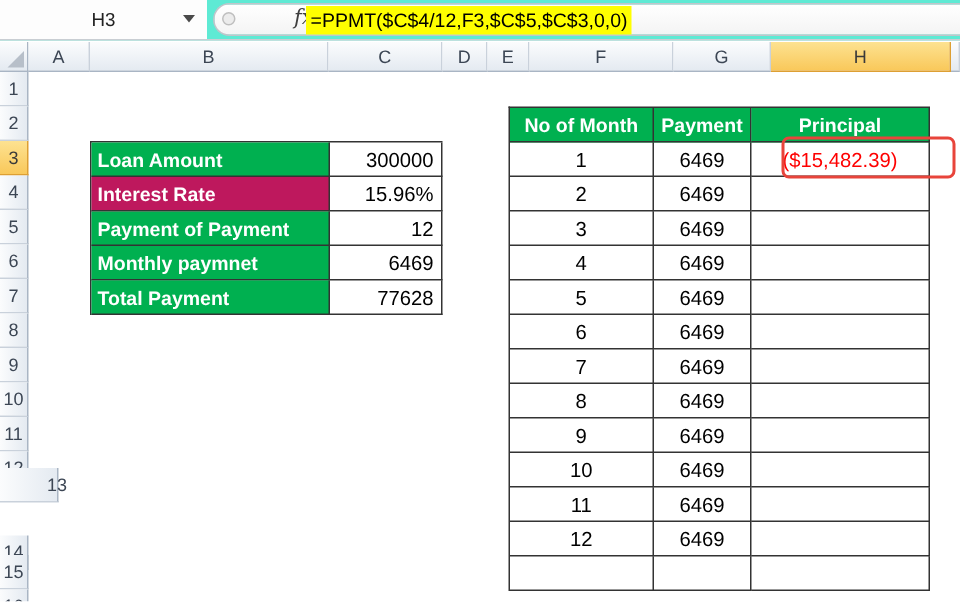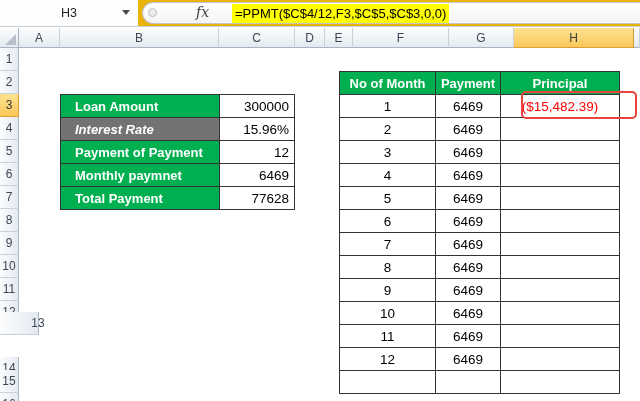--- a/index.html
+++ b/index.html
@@ -1,34 +1,34 @@
 <!DOCTYPE html>
 <html><head>
 <meta charset="utf-8">
 <style>
   html,body{margin:0;padding:0;background:#fff;}
   .stage{position:relative;width:640px;height:401px;overflow:hidden;background:#ffffff;
          font-family:"Liberation Sans",sans-serif;-webkit-font-smoothing:antialiased;}
 
   
-  .topbar{position:absolute;left:0;top:0;width:640px;height:27px;background:#eab308;
+  .topbar{position:absolute;left:0;top:0;width:640px;height:27px;background:#5eead4;
           border-bottom:1px solid #c9ced3;box-sizing:border-box;}
   .namebox{position:absolute;left:0;top:0;width:138px;height:26px;background:#fdfdfd;
            display:flex;align-items:center;justify-content:center;font-size:12.5px;color:#222;}
   .nb-arrow{position:absolute;left:122px;top:10px;width:0;height:0;
             border-left:4px solid transparent;border-right:4px solid transparent;
             border-top:5px solid #4a4a4a;}
   .fbar-pill{position:absolute;left:142px;top:2px;width:498px;height:22px;box-sizing:border-box;
              background:linear-gradient(#ffffff,#f4f4f4);border:1px solid #c0c5ca;border-right:none;
              border-radius:11px 0 0 11px;}
   .knob{position:absolute;left:148px;top:8px;width:9px;height:9px;border-radius:50%;
         background:#ececec;border:1px solid #bfbfbf;box-sizing:border-box;}
   .fx{position:absolute;left:196px;top:4px;font-family:"DejaVu Serif",serif;
       font-style:italic;font-size:14px;color:#3f3f3f;}
-  .formula-text{position:absolute;left:232px;top:4px;height:19px;line-height:19px;
+  .formula-text{position:absolute;left:204px;top:4px;height:19px;line-height:19px;
                 background:#FFFF00;padding:0 3px;font-size:13px;color:#000;white-space:nowrap;}
 
   
   .corner{position:absolute;left:0;top:28px;width:19px;height:20px;box-sizing:border-box;
           background:linear-gradient(#fbfcfd,#e4eaf1);border-right:1px solid #a9b5c4;
           border-bottom:1px solid #a9b5c4;}
   .corner .tri{position:absolute;right:2px;bottom:2px;width:0;height:0;
                border-left:11px solid transparent;border-bottom:11px solid #b7bfc9;}
   .col-h{position:absolute;top:28px;height:20px;box-sizing:border-box;
          background:linear-gradient(#fbfcfd,#e4eaf1);
@@ -41,21 +41,21 @@
          display:flex;align-items:center;justify-content:center;
          font-size:12px;color:#3c4654;}
   .hdr-sel{background:linear-gradient(#fde291,#f9c85a) !important;
            border-color:#dd9f33 !important;color:#3a3a3a;}
 
   
   .xl-table{position:absolute;display:grid;box-sizing:border-box;
             border-top:1.5px solid #333;border-left:1.5px solid #333;}
   .cell{box-sizing:border-box;border-right:1.5px solid #333;border-bottom:1.5px solid #333;
         display:flex;align-items:center;font-size:13.5px;color:#000;overflow:hidden;}
-  .c-label{font-weight:bold;color:#fff;padding-left:14px;font-size:13px;}
+  .c-label{font-weight:bold;color:#fff;padding-left:4px;font-size:13px;}
   .c-value{justify-content:flex-end;padding-right:5px;}
   .c-center{justify-content:center;}
   .c-head{font-weight:bold;color:#fff;justify-content:center;font-size:13px;}
 
   .active-box{position:absolute;left:521px;top:91px;width:116px;height:28px;box-sizing:border-box;
               border:2.5px solid #E8443B;border-radius:5px;pointer-events:none;}
 </style>
 </head>
 <body>
 
@@ -102,21 +102,21 @@
       <div class="row-h" style="top: 301px;">12</div>
       <div class="row-h" style="top: 312px; padding-left: 38px;">13</div>
       <div class="row-h" style="top: 357px;">14</div>
       <div class="row-h" style="top: 370px;">15</div>
       <div class="row-h" style="top: 393px;">16</div>
     </div>
   <div id="tables">
       <div class="xl-table" style="left: 60px; top: 94px; width: 235px; grid-template-columns: 159px 1fr; grid-auto-rows: 23px;">
         <div class="cell c-label" style="background: rgb(0, 176, 80);">Loan Amount</div>
         <div class="cell c-value">300000</div>
-        <div class="cell c-label" style="background: #737373; font-style: italic;">Interest Rate</div>
+        <div class="cell c-label" style="background: #be185d;">Interest Rate</div>
         <div class="cell c-value">15.96%</div>
         <div class="cell c-label" style="background: rgb(0, 176, 80);">Payment of Payment</div>
         <div class="cell c-value">12</div>
         <div class="cell c-label" style="background: rgb(0, 176, 80);">Monthly paymnet</div>
         <div class="cell c-value">6469</div>
         <div class="cell c-label" style="background: rgb(0, 176, 80);">Total Payment</div>
         <div class="cell c-value">77628</div>
       </div>
       <div class="xl-table" style="left: 339px; top: 71px; width: 281px; grid-template-columns: 96px 65px 1fr; grid-auto-rows: 23px;">
         <div class="cell c-head" style="background: rgb(0, 176, 80);">No of Month</div>

